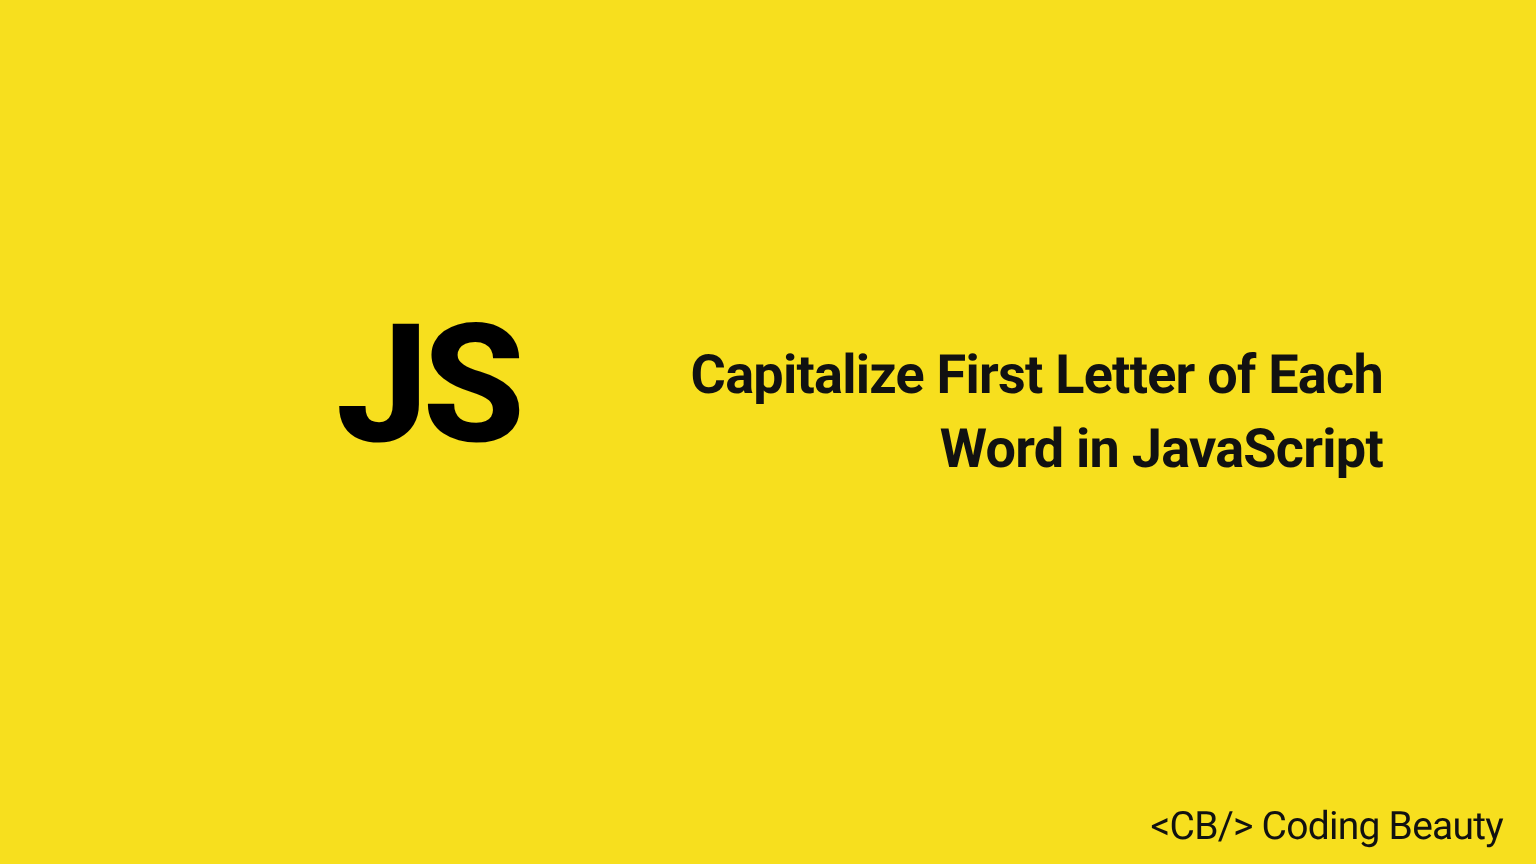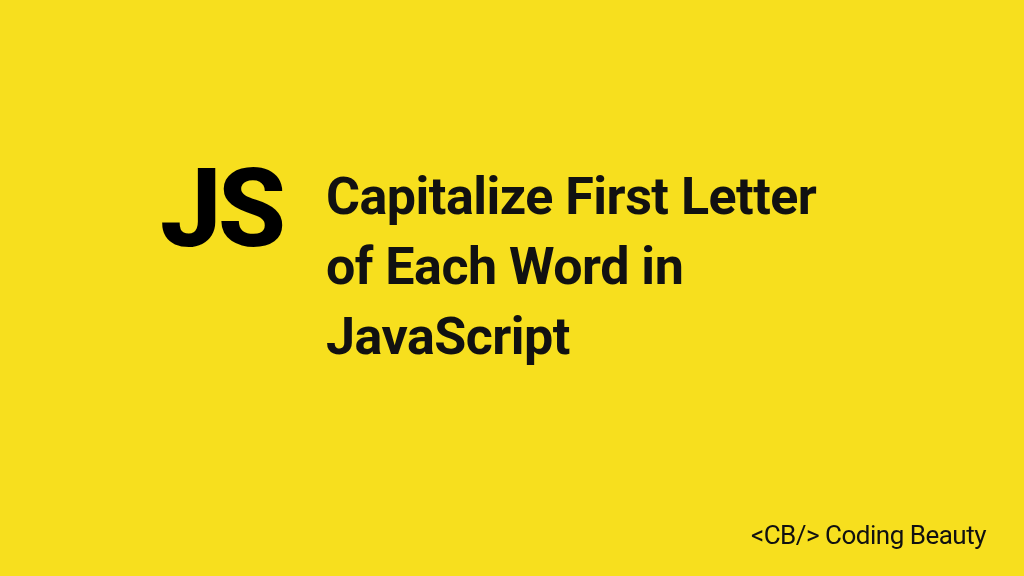--- a/index.html
+++ b/index.html
@@ -1,18 +1,19 @@
 <!DOCTYPE html>
 <html><head>
   <meta charset="utf-8">
   <style>
     * {
-      margin: 0;
+      margin: 16px;
       padding: 0;
       box-sizing: border-box;
+      text-align: right;
     }
     body {
       width: 1024px;
       height: 576px;
       background-color: #F7DF1E;
       font-family: -apple-system, BlinkMacSystemFont, 'Segoe UI', Roboto, Helvetica, Arial, sans-serif;
       position: relative;
       overflow: hidden;
     }
     .content {
@@ -25,21 +26,21 @@
     }
     .js-badge {
       font-size: 110px;
       font-weight: 800;
       color: #000000;
       line-height: 1;
       letter-spacing: -4px;
       margin-top: -8px;
     }
     .title {
-      font-size: 52px;
+      font-size: 36px;
       font-weight: 700;
       color: #111111;
       line-height: 1.35;
       letter-spacing: -0.5px;
       max-width: 500px;
     }
     .footer {
       position: absolute;
       bottom: 26px;
       right: 38px;

